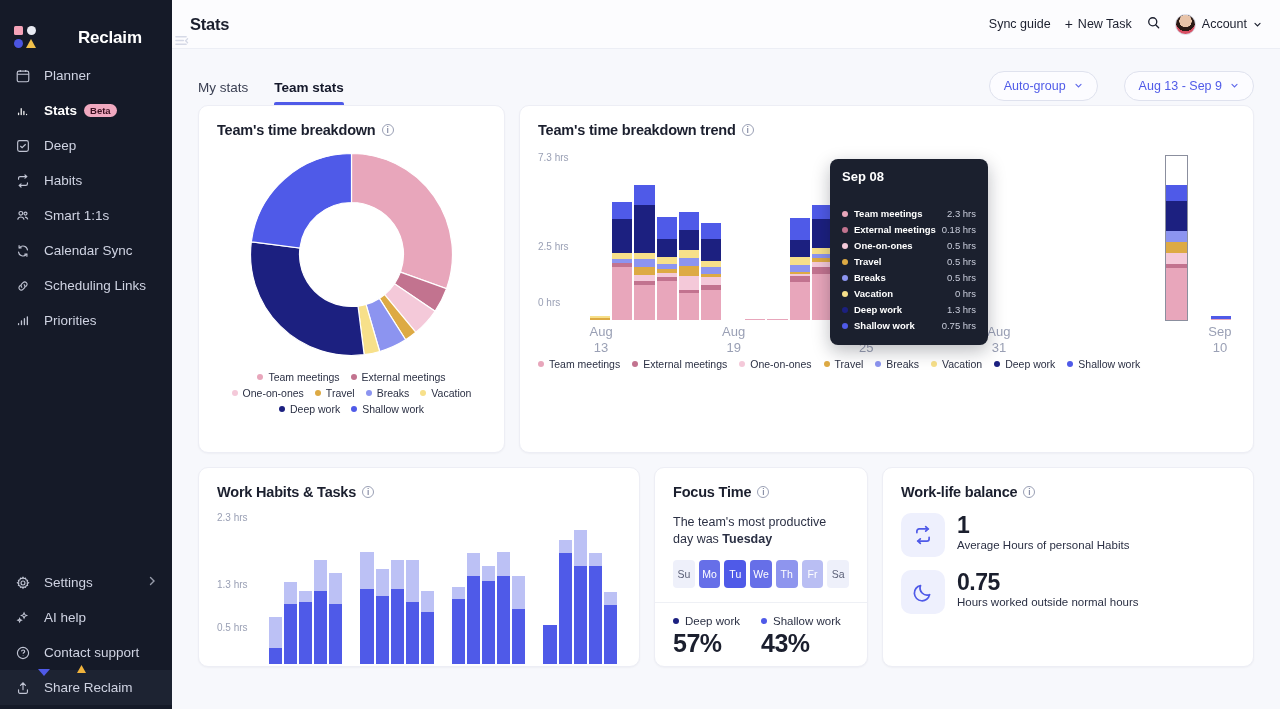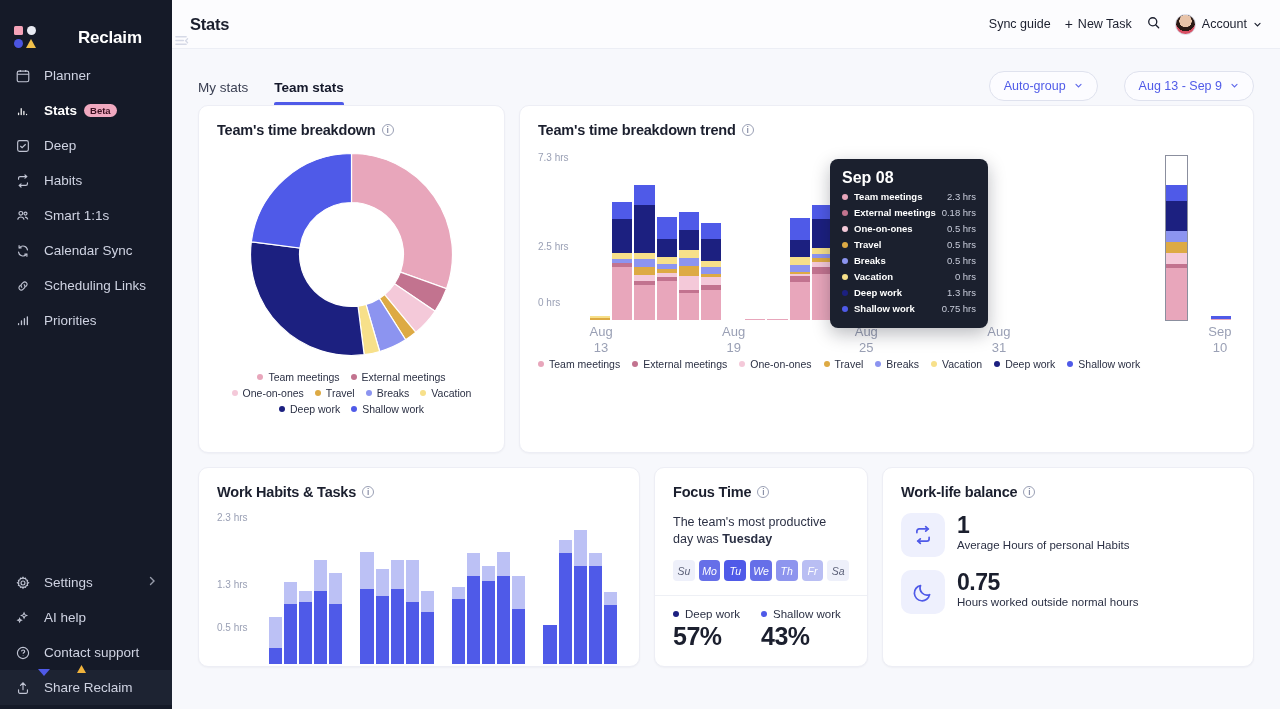--- a/index.html
+++ b/index.html
@@ -116,43 +116,43 @@
   .xlabs { position:absolute; left:52px; right:4px; bottom:0; height:26px; }
   .xlab { position:absolute; text-align:center; font-size:13px; color:#9aa0b5; line-height:1.25; transform: translateX(-50%); }
   .trend-legend { display:flex; flex-wrap:wrap; gap: 4px 12px; margin-top: 12px; }
 
   
   .tooltip {
     position:absolute; background:#1b202e; color:#fff; border-radius: 8px;
     padding: 10px 12px 11px 12px; width: 158px; z-index: 30;
     box-shadow: 0 6px 18px rgba(10,14,28,.28);
   }
-  .tt-title { font-size: 16px; font-weight: 700; margin-bottom: 2px; }
+  .tt-title { font-size: 13px; font-weight: 700; margin-bottom: 22px; }
   .tt-row { display:flex; align-items:center; font-size: 9.5px; line-height: 16px; }
   .tt-row .dot { margin-right:6px; }
   .tt-name { font-weight:700; color:#fff; }
   .tt-val { margin-left:auto; color:#c9cddb; }
 
   
   .row2 { margin-top: 14px; }
   .card-habits { width: 442px; height: 200px; padding: 16px 18px; overflow:hidden; }
   .habits-plot { position:relative; height: 150px; margin-top: 14px; }
   .hbars { position:absolute; left:52px; right:4px; top:0; bottom:0; display:flex; align-items:flex-end; gap:2px; }
   .hgroupgap { flex: 0 0 14px; }
   .hbar { flex:1 1 0; display:flex; flex-direction:column; justify-content:flex-end; height:100%; }
   .hbar span { display:block; width:100%; }
 
   .card-focus { width: 214px; height: 200px; padding: 16px 18px; overflow:hidden; }
   .focus-text { font-size: 12.5px; line-height: 17px; margin-top: 14px; color:#2b3044; }
   .focus-text b { font-weight: 700; }
   .days { display:flex; gap: 4px; margin-top: 12px; }
   .day {
-    width: 24px; height: 21px; border-radius: 4px;
+    width: 24px; height: 28px; border-radius: 4px;
     display:flex; align-items:center; justify-content:center;
-    font-size: 10.5px; color:#5c6178; background:#eef0fa;font-style:italic;
+    font-size: 10.5px; color:#5c6178; background:#eef0fa;
   }
   .focus-div { border-top:1px solid #eef0f5; margin: 14px -18px 0 -18px; }
   .focus-stats { display:flex; margin-top: 12px; }
   .fs { flex:1 1 0; }
   .fs-lab { display:flex; align-items:center; gap:6px; font-size:11.5px; color:#2b3044; }
   .fs-val { font-size: 25px; font-weight: 700; letter-spacing:-.5px; margin-top: 2px; }
 
   .card-wlb { flex: 1 1 auto; height: 200px; padding: 16px 18px; overflow:hidden; }
   .wlb-item { display:flex; align-items:flex-start; gap: 12px; margin-top: 13px; }
   .wlb-icon {

